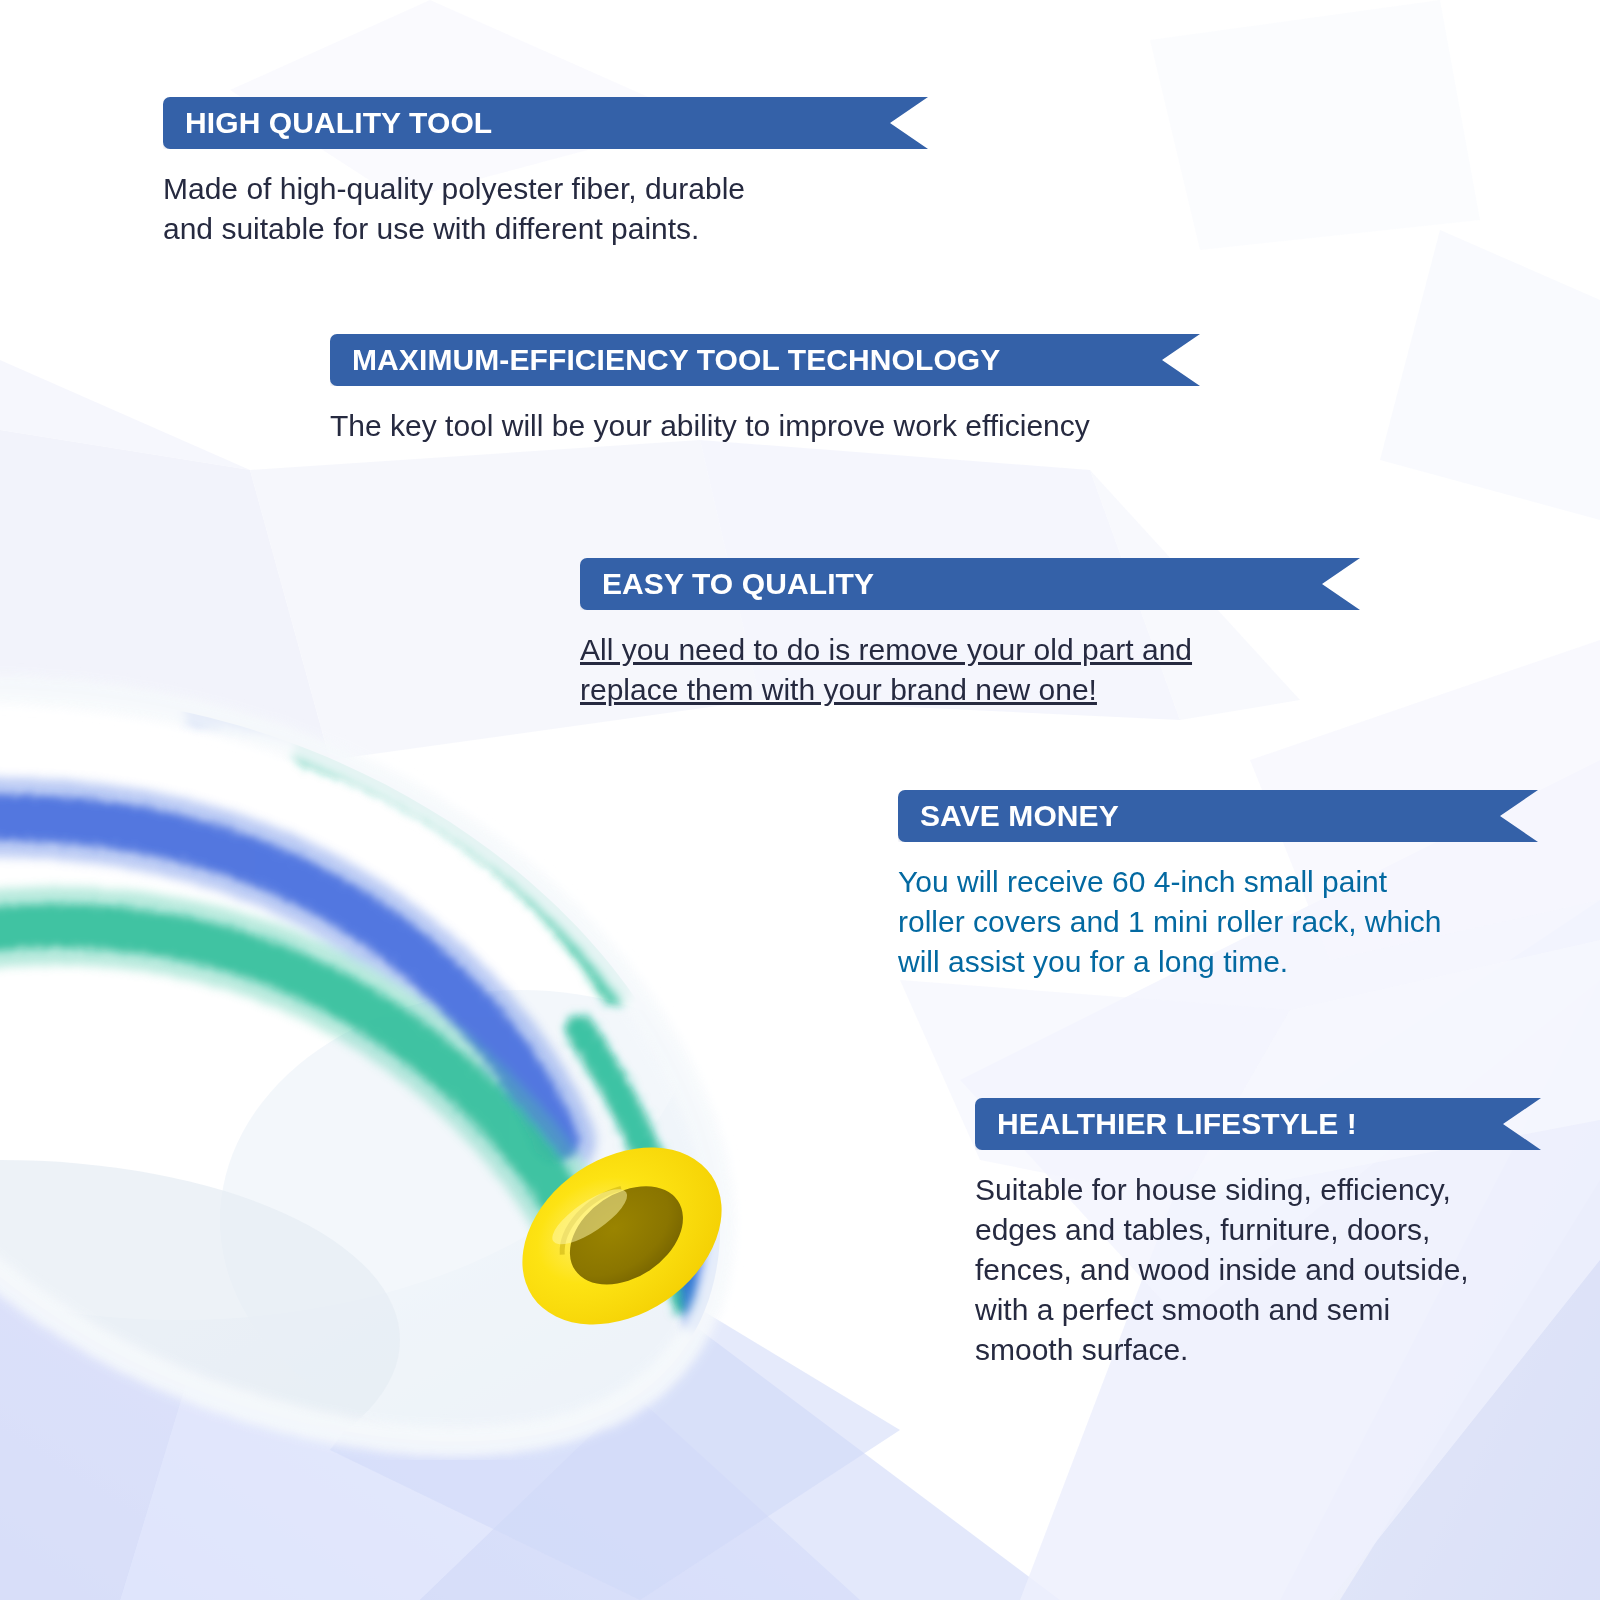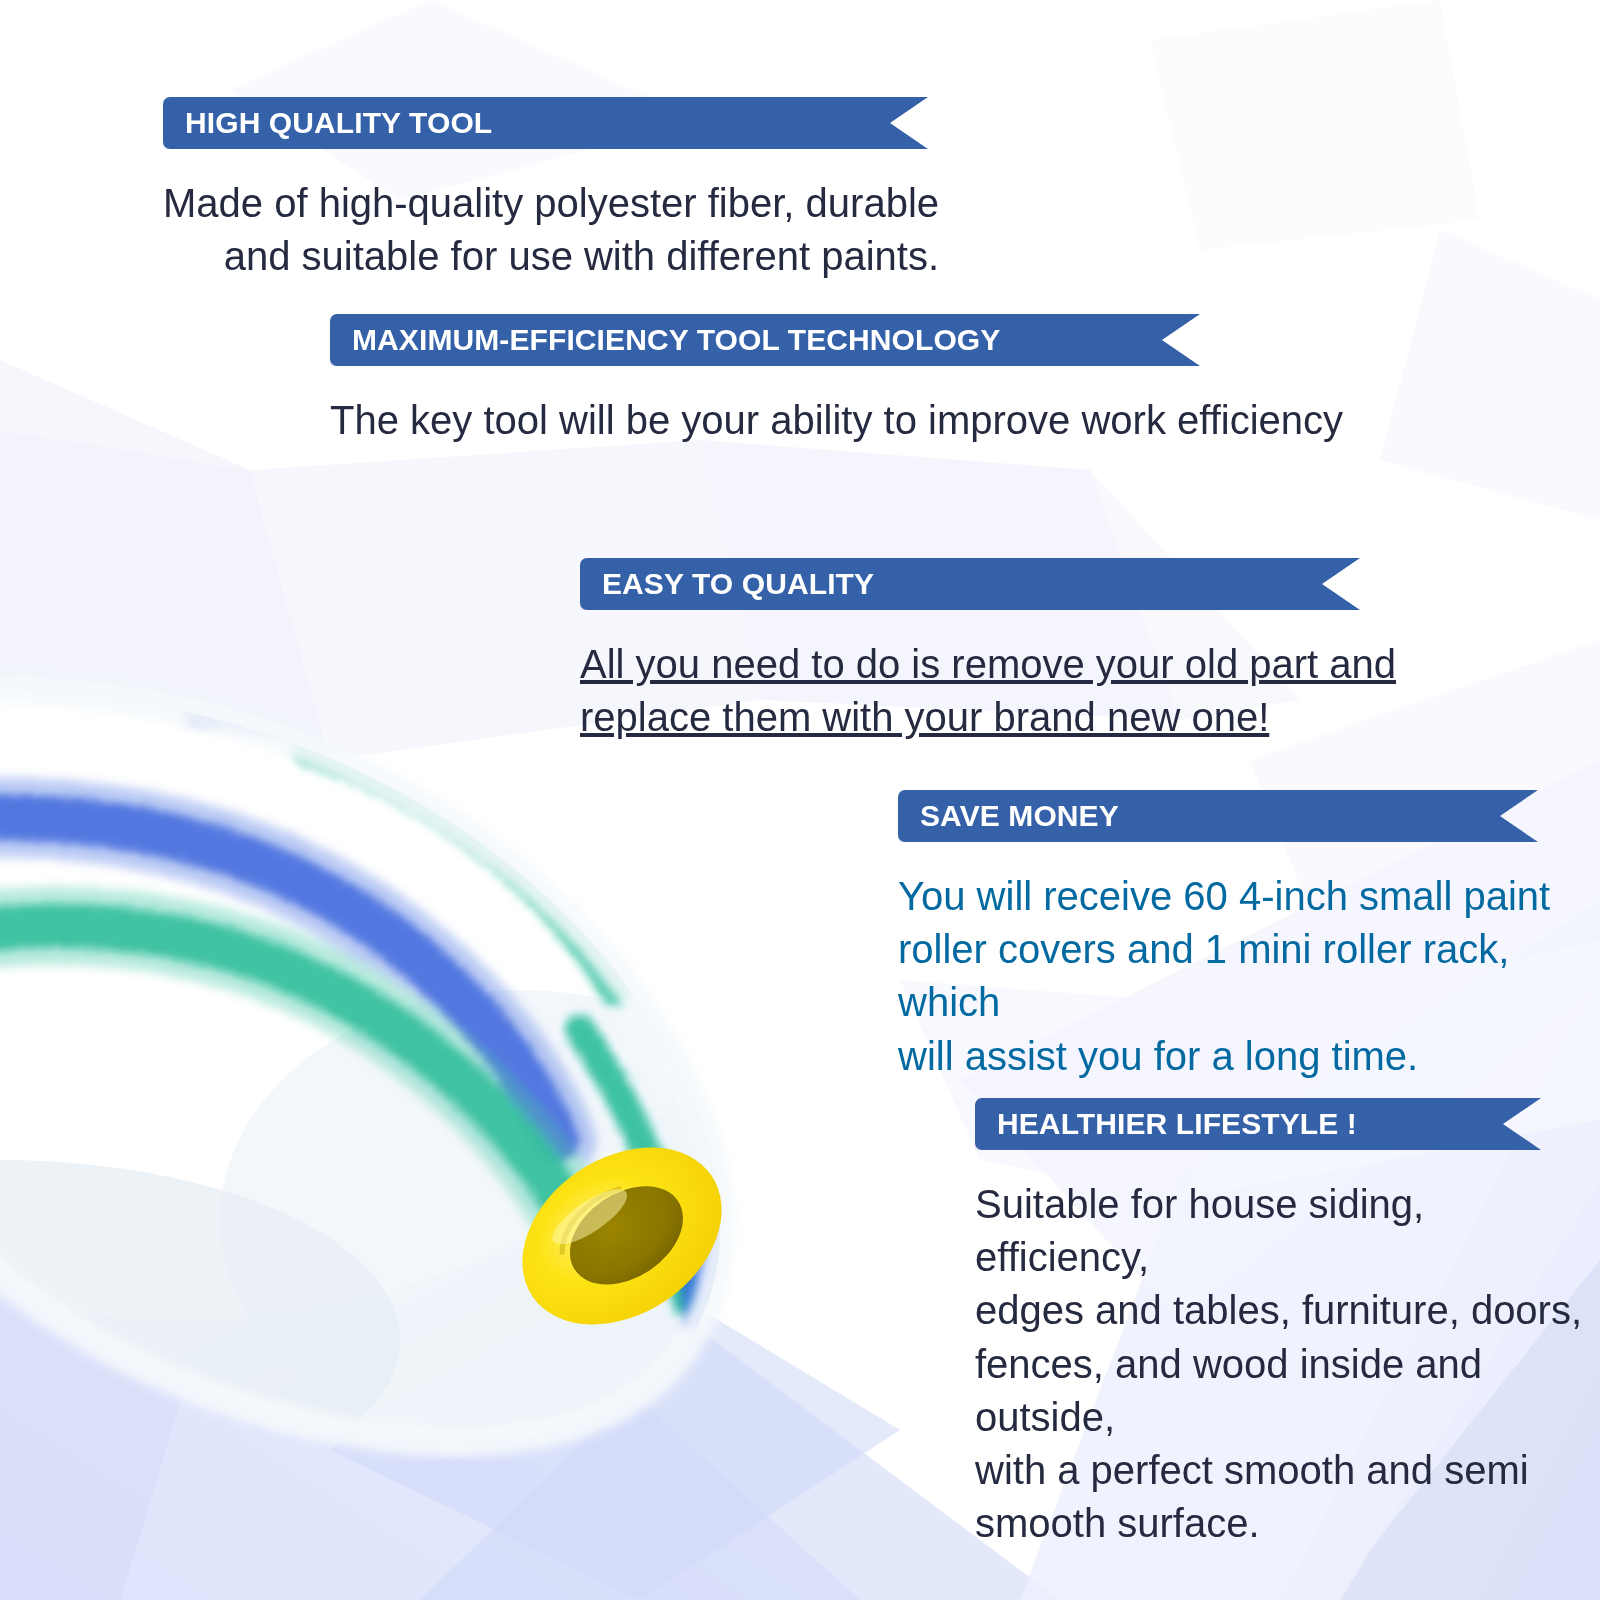--- a/index.html
+++ b/index.html
@@ -46,33 +46,33 @@
     transform:translateY(-50%);
     color:#ffffff;
     font-size:30px;
     font-weight:bold;
     letter-spacing:0.1px;
     white-space:nowrap;
     line-height:1;
   }
 
   .feature-body {
-    margin-top:28px;
+    margin-top:20px;
     color:#262A40;
-    font-size:40px;
+    font-size:30px;
     line-height:1.33;
     font-weight:400;
     white-space:pre-line;
   }
 
   
-  #feature-quality        { left:163px;  top:97px;text-align:right;  }
+  #feature-quality        { left:163px;  top:97px;  }
   #feature-quality  .banner { width:765px; }
 
-  #feature-efficiency     { left:330px;  top:314px; }
+  #feature-efficiency     { left:330px;  top:334px; }
   #feature-efficiency .banner { width:870px; }
 
   #feature-install        { left:580px;  top:558px; }
   #feature-install  .banner { width:780px; }
 
   #feature-save           { left:898px;  top:790px; }
   #feature-save     .banner { width:640px; }
 
   #feature-health         { left:975px;  top:1098px; }
   #feature-health   .banner { width:566px; }

